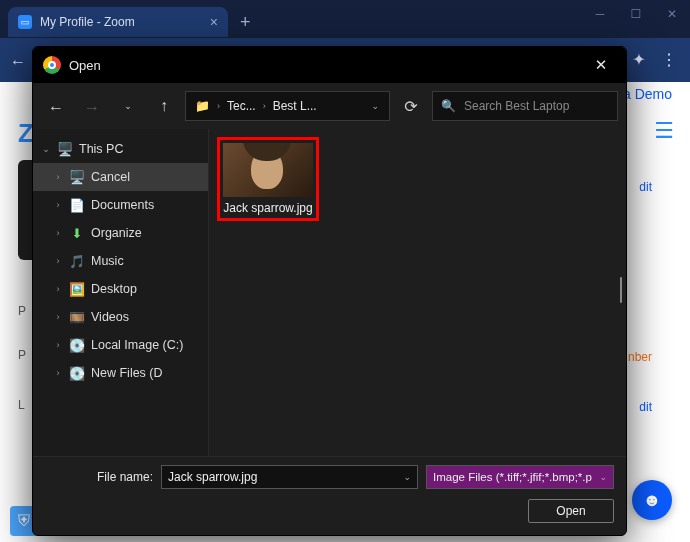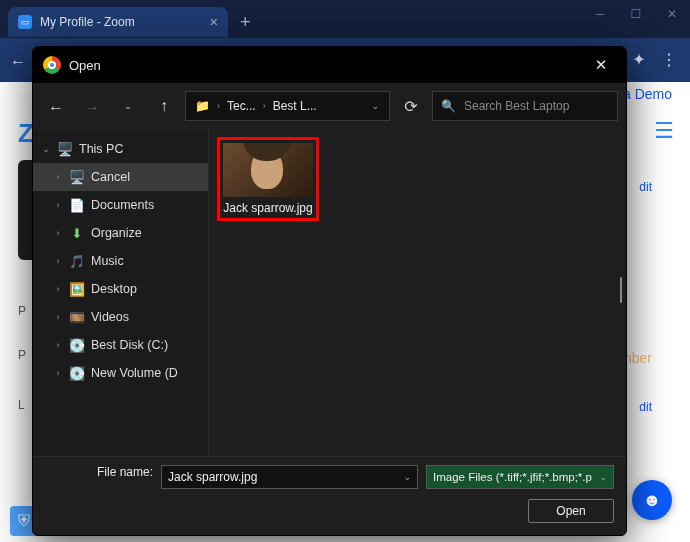--- a/index.html
+++ b/index.html
@@ -12,21 +12,21 @@
 .tab { height: 30px; background: #1e3a6e; border-radius: 8px 8px 0 0; margin-left: 8px; margin-top: 6px; display: flex; align-items: center; padding: 0 10px; color: #d9e1f2; font-size: 12px; gap: 8px; width: 220px; }
 .tab .favicon { width: 14px; height: 14px; background: #2d8cff; border-radius: 3px; display: flex; align-items: center; justify-content: center; font-size: 9px; color: white; }
 .tab .x { margin-left: auto; color: #9db0d4; font-size: 14px; }
 .newtab { color: #9db0d4; font-size: 18px; margin-left: 12px; margin-top: 6px; }
 .browser-toolbar { position: absolute; top: 38px; left: 0; right: 0; height: 44px; background: #1e3a6e; display: flex; align-items: center; padding: 0 10px; gap: 12px; color: #d9e1f2; }
 .browser-page { position: absolute; top: 82px; left: 0; right: 0; bottom: 0; background: #fff; }
 .bg-logo { position: absolute; left: 18px; top: 118px; font-size: 26px; font-weight: bold; color: #2d8cff; }
 .bg-menu { position: absolute; right: 16px; top: 118px; color: #2d8cff; font-size: 22px; }
 .bg-demo { position: absolute; right: 18px; top: 86px; color: #0b5cff; font-size: 14px; }
 .bg-edit1 { position: absolute; right: 38px; top: 180px; color: #0b5cff; font-size: 12px; }
-.bg-edit2 { position: absolute; right: 38px; top: 350px; color: #fdba74; font-size: 14px; }
+.bg-edit2 { position: absolute; right: 38px; top: 350px; color: #f97316; font-size: 12px; }
 .bg-edit3 { position: absolute; right: 38px; top: 400px; color: #0b5cff; font-size: 12px; }
 .bg-p1 { position: absolute; left: 18px; top: 304px; color: #666; font-size: 12px; }
 .bg-p2 { position: absolute; left: 18px; top: 348px; color: #666; font-size: 12px; }
 .bg-p3 { position: absolute; left: 18px; top: 398px; color: #666; font-size: 12px; }
 .bg-shield { position: absolute; left: 10px; bottom: 6px; width: 28px; height: 30px; background: #4da6ff; border-radius: 4px; display:flex; align-items:center; justify-content:center; color:white; }
 .bg-fab { position: absolute; right: 18px; bottom: 22px; width: 40px; height: 40px; background: #0b5cff; border-radius: 50%; display: flex; align-items: center; justify-content: center; color: white; font-size: 18px; box-shadow: 0 2px 8px rgba(0,0,0,0.3); }
 .bg-avatar { position: absolute; left: 18px; top: 160px; width: 90px; height: 100px; background: #222; border-radius: 6px; }
 
 
 .dialog { position: absolute; left: 32px; top: 46px; width: 595px; height: 490px; background: #1e1e1e; border: 1px solid #000; border-radius: 6px; box-shadow: 0 10px 40px rgba(0,0,0,0.7); display: flex; flex-direction: column; color: #e6e6e6; }
@@ -66,24 +66,24 @@
 .tree-ico { width: 16px; height: 16px; display: flex; align-items: center; justify-content: center; font-size: 13px; }
 
 .filepane { flex: 1; padding: 8px; position: relative; }
 .file { width: 102px; display: inline-flex; flex-direction: column; align-items: center; border: 3px solid #ff0000; padding: 3px; }
 .thumb { width: 90px; height: 54px; background: linear-gradient(135deg,#6b4a2e,#2a1c10); position: relative; overflow: hidden; }
 .thumb::before { content:""; position:absolute; left:28px; top:6px; width:32px; height:40px; background:#caa27a; border-radius:50% 50% 45% 45%; }
 .thumb::after { content:""; position:absolute; left:20px; top:-4px; width:48px; height:22px; background:#3a2a1a; border-radius:0 0 30px 30px; }
 .fname { font-size: 12px; color: #eee; margin-top: 4px; text-align: center; }
 
 .dlg-footer { padding: 8px 12px 12px; border-top: 1px solid #2a2a2a; }
-.row1 { display: flex; align-items: flex-start; gap: 8px; }
+.row1 { display: flex; align-items: center; gap: 8px; }
 .lbl { font-size: 12px; width: 108px; text-align: right; }
 .fn-input { flex: 1; height: 24px; background: #111; border: 1px solid #555; color: #eee; font-size: 12px; padding: 0 6px; display: flex; align-items: center; justify-content: space-between; }
-.filter { width: 188px; height: 24px; background: #14532d; border: 1px solid #555; color: #eee; font-size: 11.5px; padding: 0 6px; display: flex; align-items: center; justify-content: space-between; white-space: nowrap; overflow: hidden; }
+.filter { width: 188px; height: 24px; background: #701a75; border: 1px solid #555; color: #eee; font-size: 11.5px; padding: 0 6px; display: flex; align-items: center; justify-content: space-between; white-space: nowrap; overflow: hidden; }
 .dd-caret { font-size: 9px; color: #aaa; }
 .row2 { display: flex; justify-content: flex-end; gap: 10px; margin-top: 10px; }
 .btn { width: 86px; height: 24px; background: #1e1e1e; border: 1px solid #777; color: #eee; font-size: 12px; display: flex; align-items: center; justify-content: center; border-radius: 2px; }
 
 .mini-scroll { position:absolute; right:4px; top:148px; width:2px; height:26px; background:#888; border-radius:2px; }
 
 .ext-ico { position:absolute; right:42px; top:50px; width:18px; height:18px; color:#d9e1f2; font-size:16px; display:flex; align-items:center; justify-content:center; }
 .menu-dots { position:absolute; right:12px; top:50px; width:18px; height:18px; color:#d9e1f2; font-size:16px; display:flex; align-items:center; justify-content:center; }
 </style>
 </head>
@@ -183,26 +183,26 @@
         <span>Desktop</span>
       </div>
       <div class="tree-item l2">
         <span class="tree-exp">›</span>
         <span class="tree-ico" style="color:#ab47bc">🎞️</span>
         <span>Videos</span>
       </div>
       <div class="tree-item l2">
         <span class="tree-exp">›</span>
         <span class="tree-ico">💽</span>
-        <span>Best Disk (C:)</span>
+        <span>Local Image (C:)</span>
       </div>
       <div class="tree-item l2">
         <span class="tree-exp">›</span>
         <span class="tree-ico">💽</span>
-        <span>New Volume (D</span>
+        <span>New Files (D</span>
       </div>
     </div>
 
     <div class="filepane">
       <div class="file">
         <div class="thumb"></div>
         <div class="fname">Jack sparrow.jpg</div>
       </div>
       <div class="mini-scroll"></div>
     </div>

